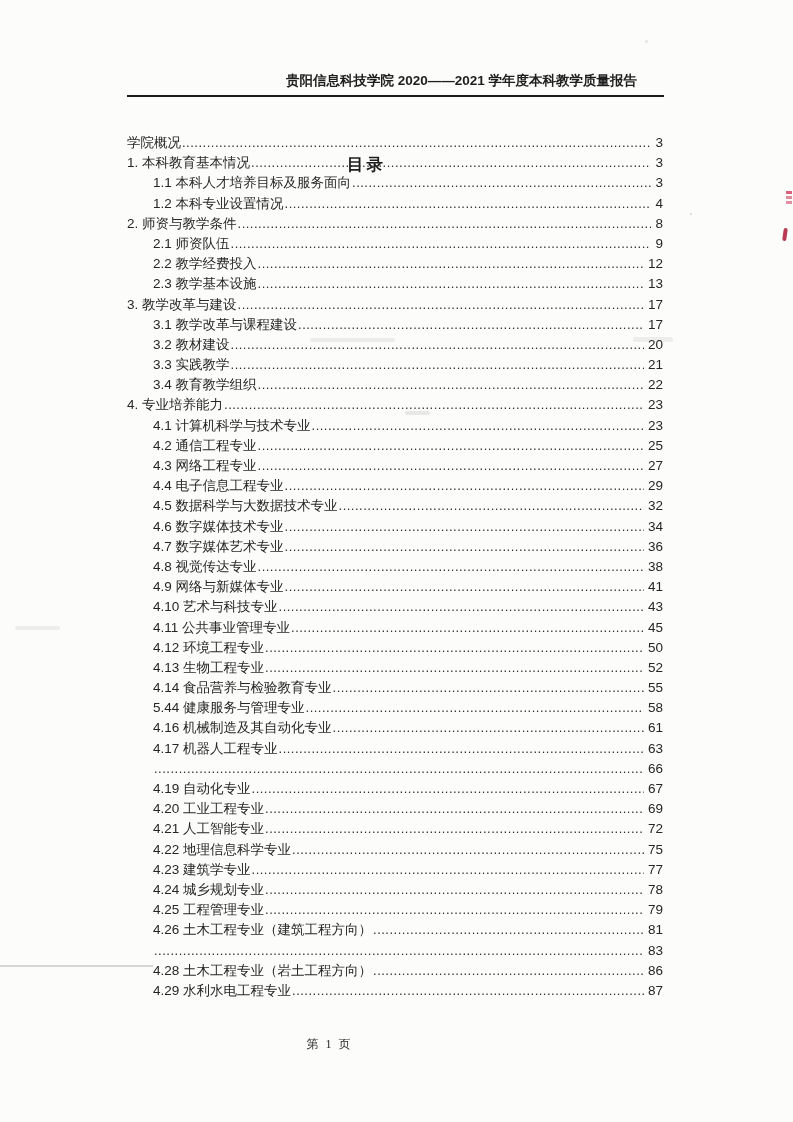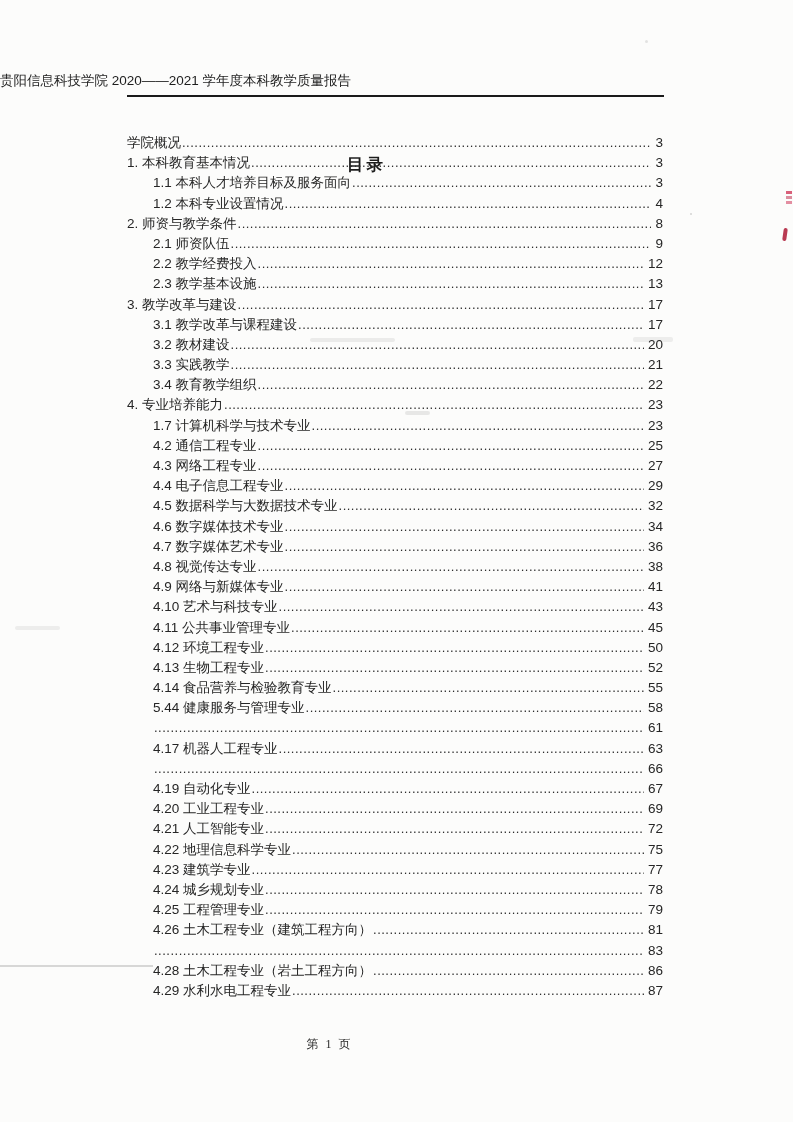--- a/index.html
+++ b/index.html
@@ -14,23 +14,23 @@
     background: #fcfcfb;
     overflow: hidden;
     font-family: "Liberation Sans", sans-serif;
     color: #262626;
   }
   .header-title {
     position: absolute;
     top: 72px;
     left: 0;
     width: 637px;
-    text-align: left;
+    text-align: right;
     font-size: 13.5px;
-    font-weight: normal;
+    font-weight: bold;
     color: #1e1e1e;
     white-space: nowrap;
   }
   .header-rule {
     position: absolute;
     top: 95px;
     left: 127px;
     width: 537px;
     height: 2px;
     background: #1a1a1a;
@@ -182,21 +182,21 @@
         <span class="toc-label">3.4 教育教学组织</span>
         <span class="toc-leader">............................................................................................................................................................................................................................................................................................................</span>
         <span class="toc-page">22</span>
       </div>
       <div class="toc-row">
         <span class="toc-label">4. 专业培养能力</span>
         <span class="toc-leader">............................................................................................................................................................................................................................................................................................................</span>
         <span class="toc-page">23</span>
       </div>
       <div class="toc-row lvl1">
-        <span class="toc-label">1.7 计算机科学与技术专业</span>
+        <span class="toc-label">4.1 计算机科学与技术专业</span>
         <span class="toc-leader">............................................................................................................................................................................................................................................................................................................</span>
         <span class="toc-page">23</span>
       </div>
       <div class="toc-row lvl1">
         <span class="toc-label">4.2 通信工程专业</span>
         <span class="toc-leader">............................................................................................................................................................................................................................................................................................................</span>
         <span class="toc-page">25</span>
       </div>
       <div class="toc-row lvl1">
         <span class="toc-label">4.3 网络工程专业</span>
@@ -257,20 +257,21 @@
         <span class="toc-label">4.14 食品营养与检验教育专业</span>
         <span class="toc-leader">............................................................................................................................................................................................................................................................................................................</span>
         <span class="toc-page">55</span>
       </div>
       <div class="toc-row lvl1">
         <span class="toc-label">5.44 健康服务与管理专业</span>
         <span class="toc-leader">............................................................................................................................................................................................................................................................................................................</span>
         <span class="toc-page">58</span>
       </div>
       <div class="toc-row lvl1">
+        <span class="toc-label">4.16 机械制造及其自动化专业</span>
         <span class="toc-leader">............................................................................................................................................................................................................................................................................................................</span>
         <span class="toc-page">61</span>
       </div>
       <div class="toc-row lvl1">
         <span class="toc-label">4.17 机器人工程专业</span>
         <span class="toc-leader">............................................................................................................................................................................................................................................................................................................</span>
         <span class="toc-page">63</span>
       </div>
       <div class="toc-row lvl1">
         <span class="toc-leader">............................................................................................................................................................................................................................................................................................................</span>

